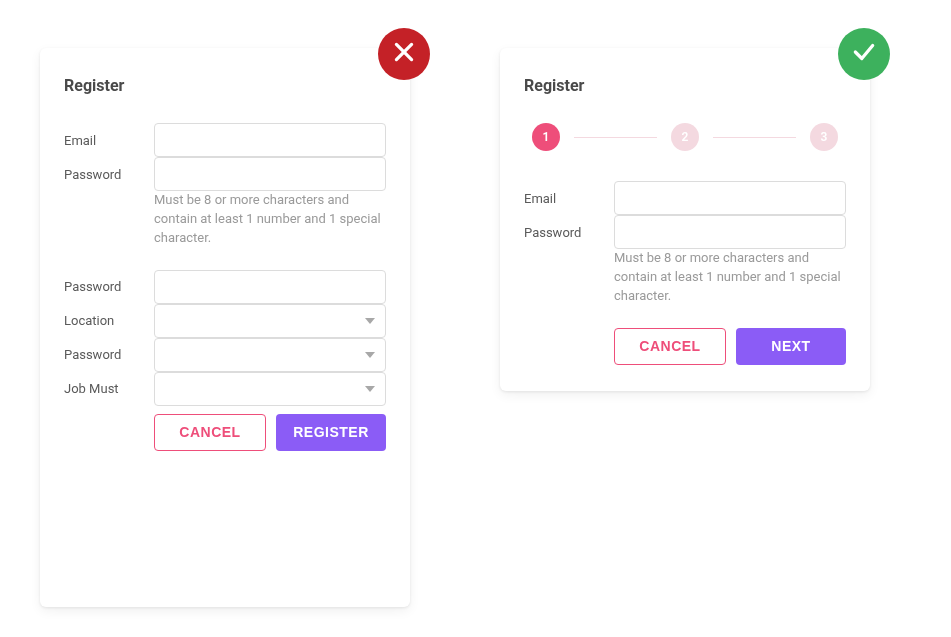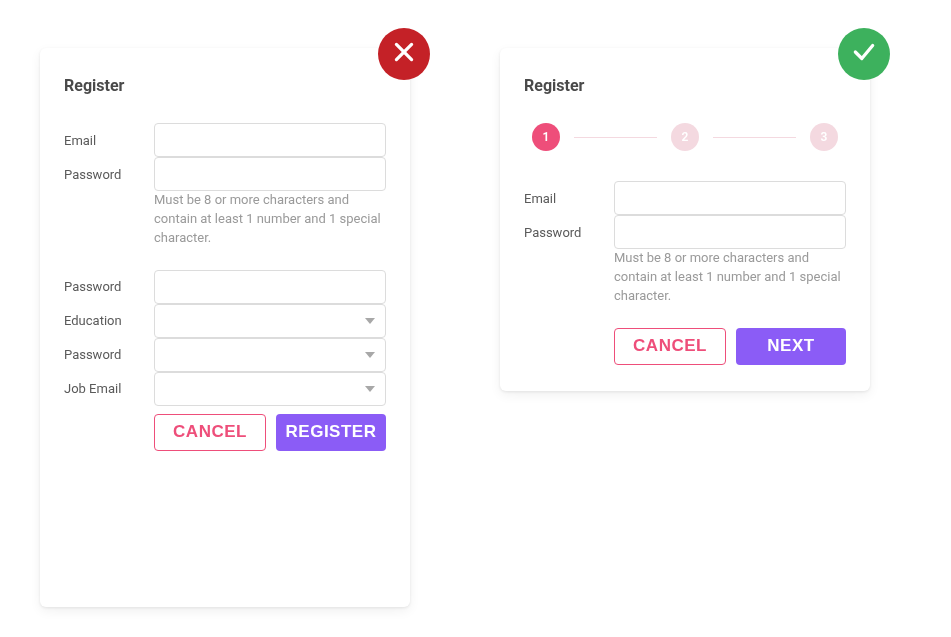--- a/index.html
+++ b/index.html
@@ -122,21 +122,21 @@
     }
     .button-group {
       flex: 1;
       display: flex;
       gap: 10px;
     }
     .btn {
       flex: 1;
       height: 37px;
       border-radius: 4px;
-      font-size: 17px;
+      font-size: 14px;
       font-weight: 700;
       letter-spacing: 0.5px;
       cursor: pointer;
       border: none;
       display: flex;
       align-items: center;
       justify-content: center;
     }
     .btn-outline {
       background: #ffffff;
@@ -208,35 +208,35 @@
     <div class="hint-spacer"></div>
     <div class="hint-text">Must be 8 or more characters and contain at least 1 number and 1 special character.</div>
   </div>
 
   <div class="form-row">
     <div class="form-label">Password</div>
     <div class="form-input"></div>
   </div>
 
   <div class="form-row">
-    <div class="form-label">Education</div>
+    <div class="form-label">Location</div>
     <div class="form-select">
       <span class="chevron-down"></span>
     </div>
   </div>
 
   <div class="form-row">
     <div class="form-label">Password</div>
     <div class="form-select">
       <span class="chevron-down"></span>
     </div>
   </div>
 
   <div class="form-row">
-    <div class="form-label">Job Email</div>
+    <div class="form-label">Job Must</div>
     <div class="form-select">
       <span class="chevron-down"></span>
     </div>
   </div>
 
 
   <div class="button-row">
     <div class="button-spacer"></div>
     <div class="button-group">
       <button class="btn btn-outline">CANCEL</button>

